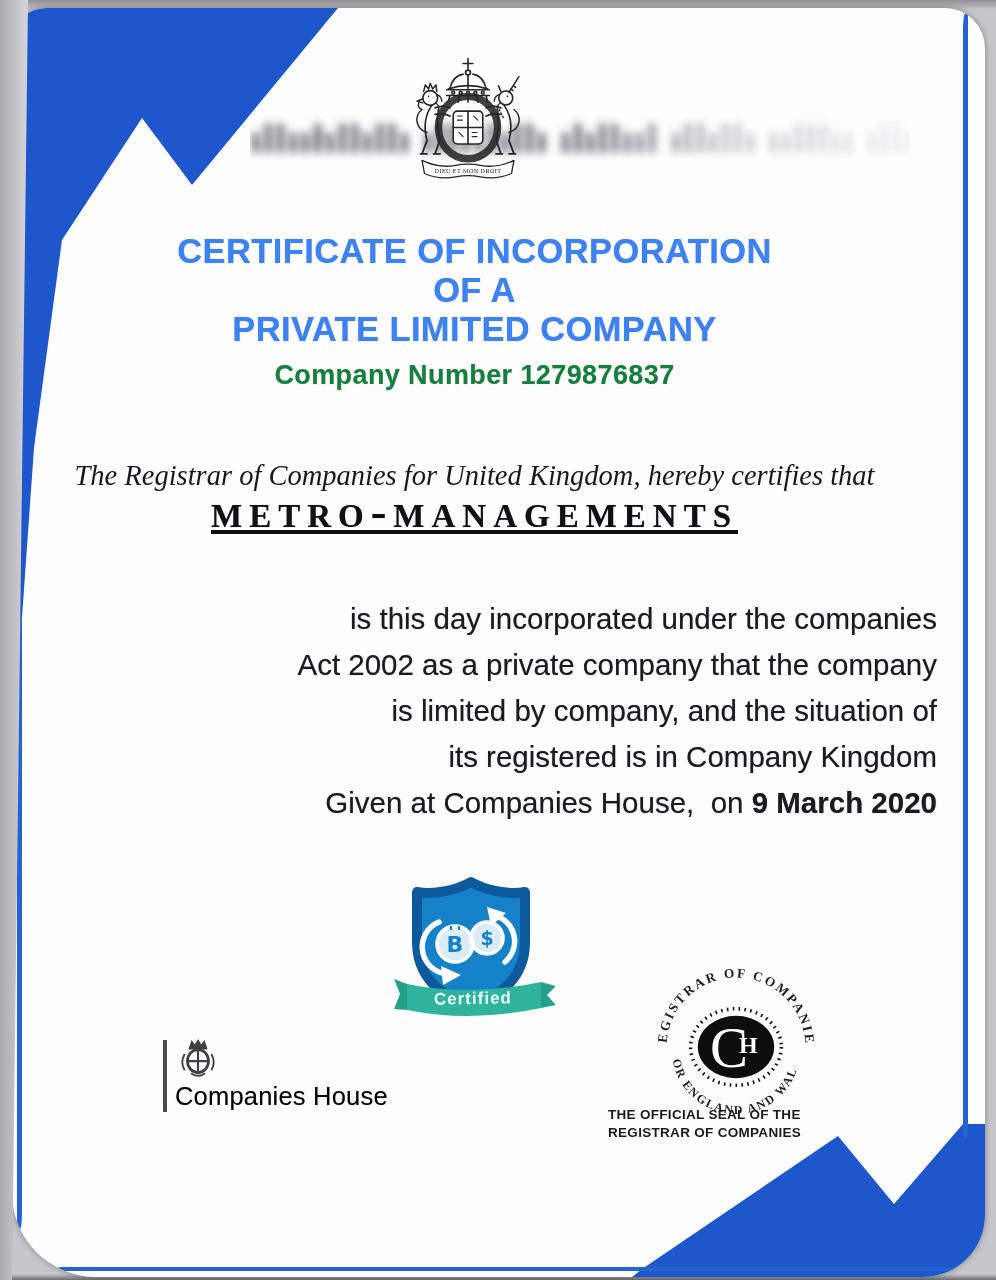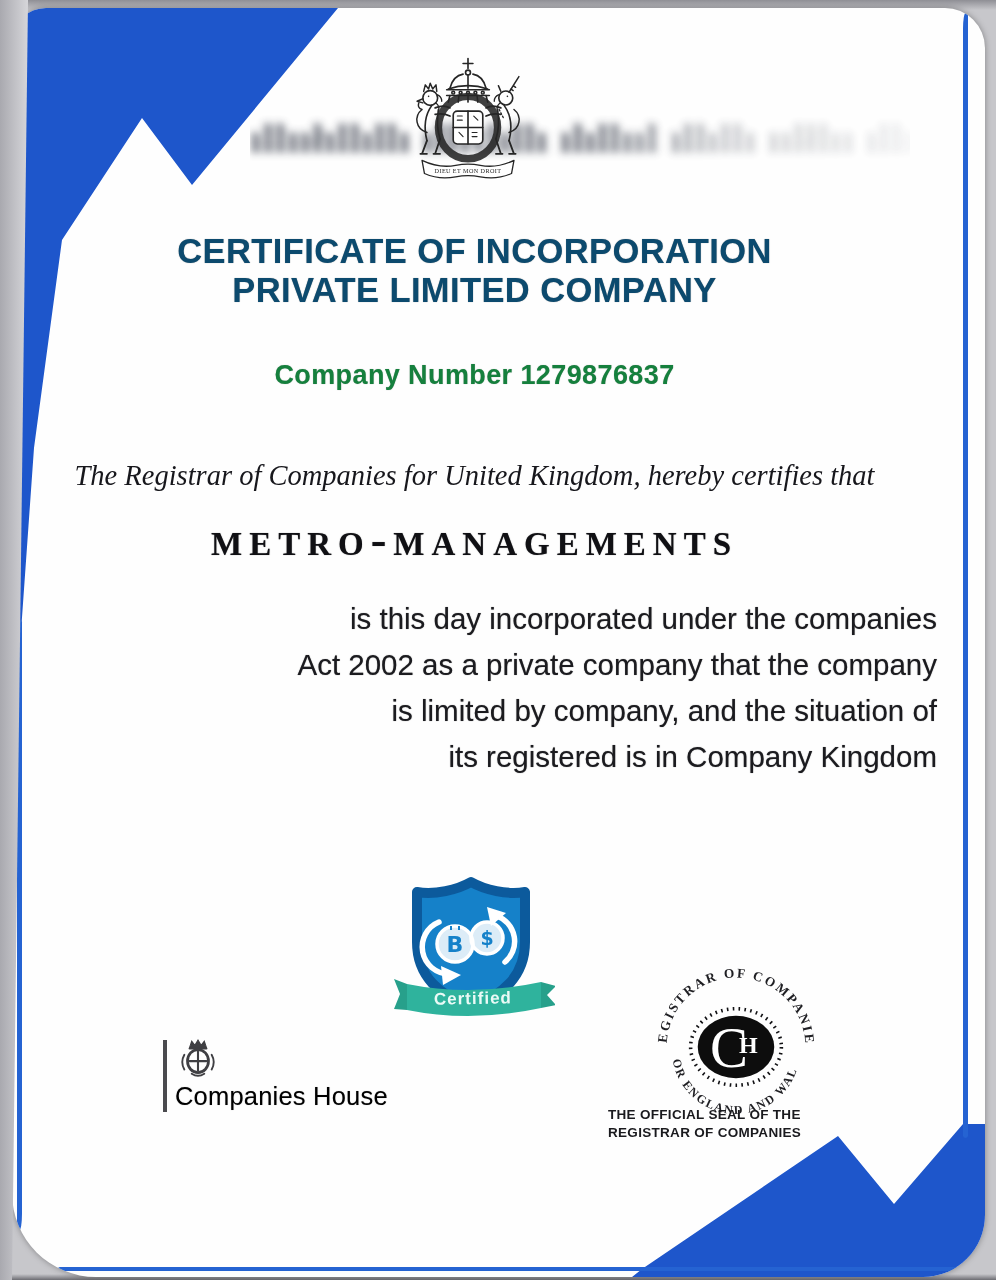--- a/index.html
+++ b/index.html
@@ -23,29 +23,29 @@
   .edge-right{left:951px;top:5px;width:4.5px;height:1125px;border-top-left-radius:90% 26px;}
   .edge-left{left:5px;top:612px;width:4.5px;height:1610px;height:610px;border-bottom-right-radius:90% 26px;}
   .edge-bottom{left:46px;top:1259px;width:922px;height:4px;}
   
   .watermark{position:absolute;left:238px;top:102px;width:660px;height:56px;overflow:hidden;
         font-family:"Liberation Serif",serif;font-weight:700;font-size:41px;line-height:56px;
         color:#252b3a;letter-spacing:1px;white-space:nowrap;filter:blur(4px);opacity:.8;
         -webkit-mask-image:linear-gradient(90deg,#000 0,#000 52%,rgba(0,0,0,.4) 72%,rgba(0,0,0,.12) 100%);
         mask-image:linear-gradient(90deg,#000 0,#000 52%,rgba(0,0,0,.4) 72%,rgba(0,0,0,.12) 100%);}
   .crest{position:absolute;left:360px;top:44px;width:192px;height:156px;}
-  .txt{position:absolute;left:0;width:925px;text-align:center;color:#0c4a6e;}
+  .txt{position:absolute;left:0;width:925px;text-align:center;color:#3b82f6;}
   .title{top:224px;font-size:34.5px;line-height:39px;font-weight:700;letter-spacing:.4px;
         text-shadow:0 0 1px rgba(25,25,25,.45);}
   .company-number{top:352px;font-size:27px;font-weight:700;letter-spacing:.4px;color:#15803d;
         text-shadow:0 0 1px rgba(25,25,25,.35);}
   .registrar-line{top:452px;font-family:"Liberation Serif",serif;font-size:28.5px;color:#17171c;font-style:italic;}
-  .company-name{top:504px;font-family:"Liberation Serif",serif;font-variant:small-caps;
+  .company-name{top:476px;font-family:"Liberation Serif",serif;font-variant:small-caps;
         text-transform:lowercase;font-weight:700;font-size:47px;letter-spacing:7px;color:#101014;
-        text-shadow:0 0 1px rgba(20,20,20,.5);}
+        text-shadow:0 0 1px rgba(20,20,20,.5);text-decoration:underline;}
   .body-text{top:588px;font-size:29.5px;line-height:46px;font-weight:400;color:#1b1b1f;
         text-shadow:0 0 1px rgba(30,30,30,.55);text-align:right;}
   .body-text .date{font-weight:700;}
   .badge{position:absolute;left:381px;top:868px;width:162px;height:148px;}
   .ch-logo{position:absolute;left:151px;top:1030px;width:260px;height:76px;}
   .ch-bar{position:absolute;left:0;top:2px;width:3.5px;height:72px;background:#4a4a4e;}
   .ch-crest{position:absolute;left:13px;top:0;width:44px;height:42px;}
   .ch-text{position:absolute;left:12px;top:44px;font-size:25.5px;color:#000000;letter-spacing:.2px;
         text-shadow:0 0 1px rgba(60,60,60,.4);}
   .seal{position:absolute;left:634px;top:950px;width:180px;height:178px;}
@@ -114,34 +114,36 @@
         </g>
         <g>
           <path d="M54,132 Q75,142 95,138 Q110,135 125,138 Q145,142 166,132 L163,148 Q145,156 125,152 Q110,149 95,152 Q75,156 57,148 Z" fill="#ffffff" stroke-width="1.6"></path>
           <text x="110" y="147" text-anchor="middle" font-size="7.5" letter-spacing=".5" font-family="Liberation Serif, serif" fill="#262626" stroke="none">DIEU ET MON DROIT</text>
         </g>
       </g>
     </svg>
 
     <div class="txt title">
       <div>CERTIFICATE OF INCORPORATION</div>
+      <div>OF A</div>
       <div>PRIVATE LIMITED COMPANY</div>
     </div>
 
     <div class="txt company-number">Company Number 1279876837</div>
 
     <div class="txt registrar-line">The Registrar of Companies for United Kingdom, hereby certifies that</div>
 
     <div class="txt company-name">Metro-managements</div>
 
     <div class="txt body-text">
       <div>is this day incorporated under the companies</div>
       <div>Act 2002 as a private company that the company</div>
       <div>is limited by company, and the situation of</div>
       <div>its registered is in Company Kingdom</div>
+      <div><span>Given at Companies House, &nbsp;on </span><span class="date">9 March 2020</span></div>
     </div>
 
     <svg class="badge" viewBox="0 0 162 148">
       <path d="M78,6 C92,14 114,19 132,16 L132,66 C132,101 109,119 78,132 C47,119 24,101 24,66 L24,16 C42,19 64,14 78,6 Z" fill="#1581c9" stroke="#0c5a9c" stroke-width="10" stroke-linejoin="round"></path>
       <g>
         <path d="M46,46 A27,27 0 0 0 56,98" fill="none" stroke="#ffffff" stroke-width="5.5" stroke-linecap="round"></path>
         <polygon points="48,90 68,99 50,109" fill="#ffffff"></polygon>
         <path d="M112,86 A27,27 0 0 0 104,40" fill="none" stroke="#ffffff" stroke-width="5.5" stroke-linecap="round"></path>
         <polygon points="94,31 113,37 98,50" fill="#ffffff"></polygon>
         <circle cx="62" cy="68" r="18" fill="rgba(255,255,255,.85)" stroke="#ffffff" stroke-width="3.5"></circle>

